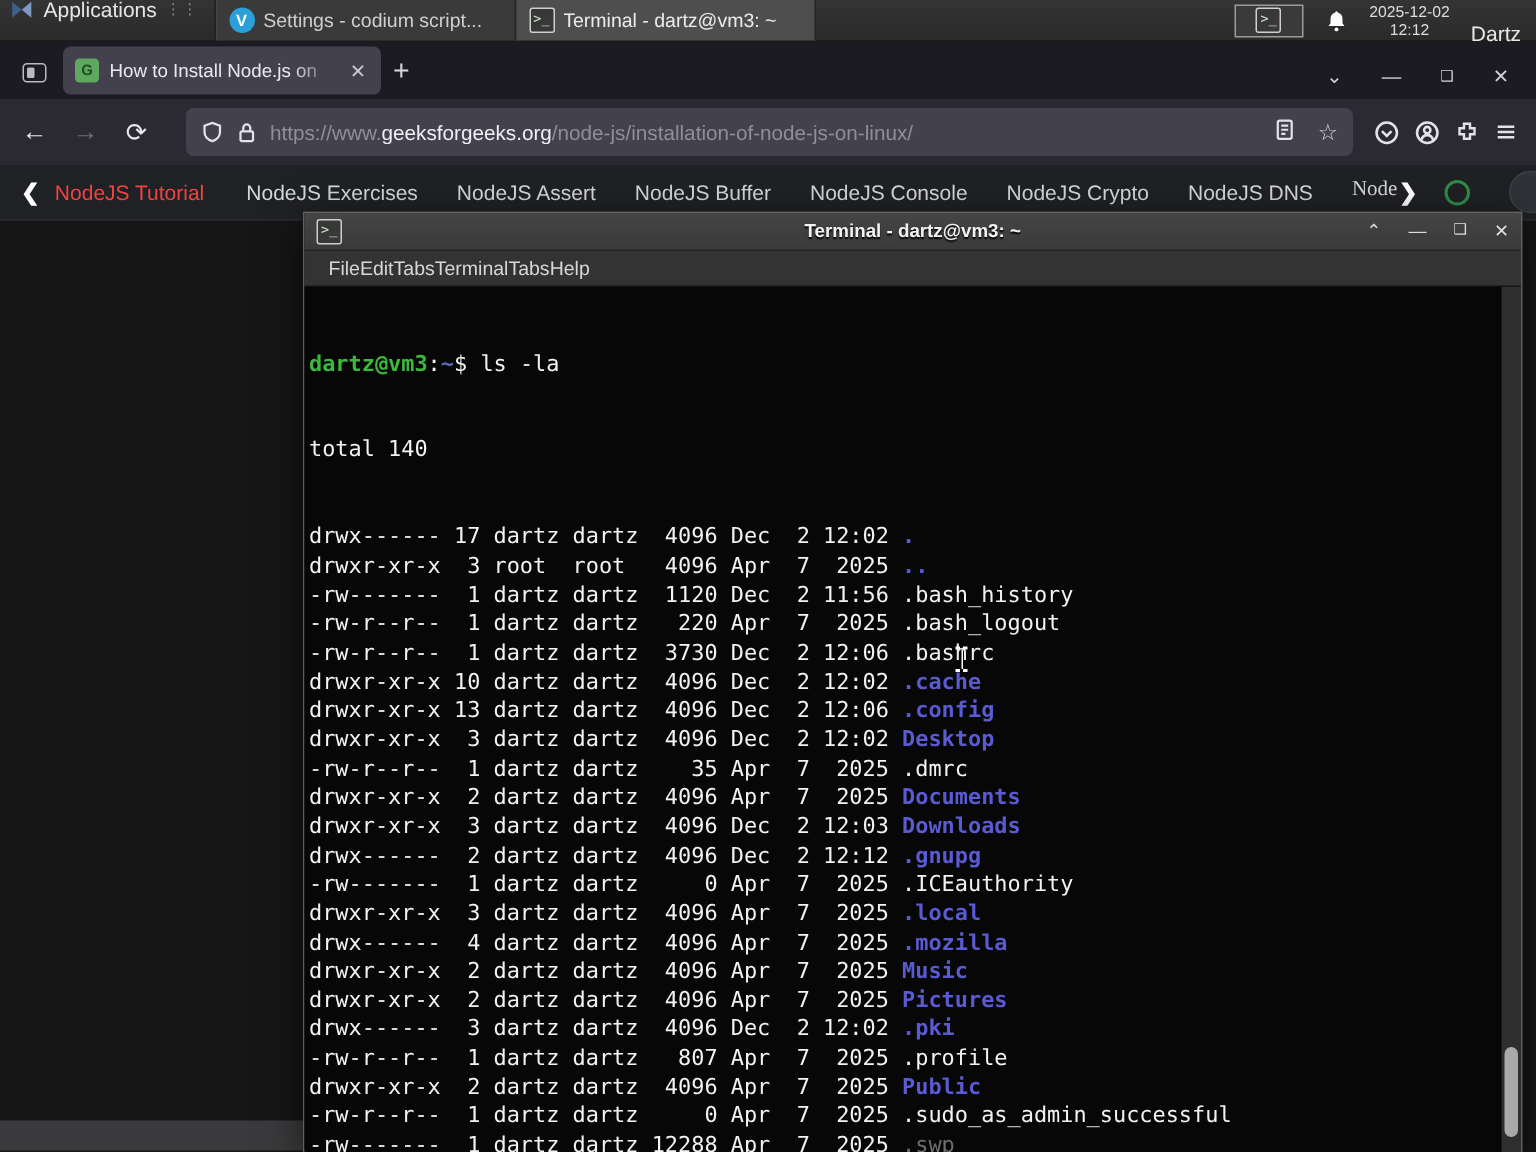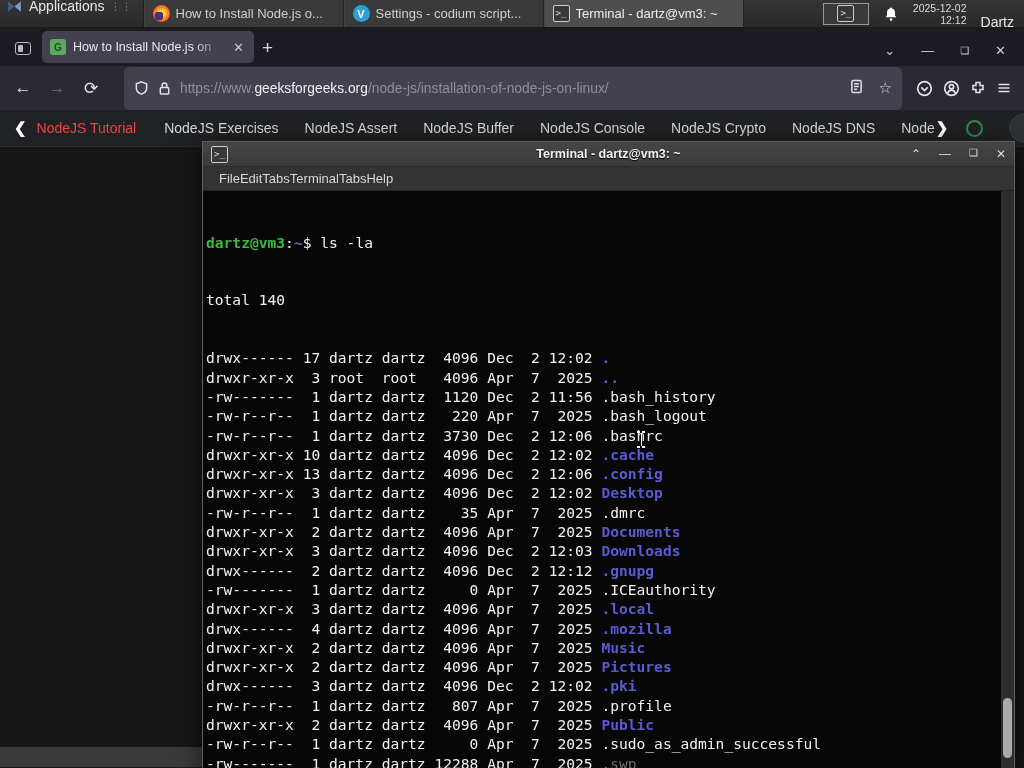--- a/index.html
+++ b/index.html
@@ -15,21 +15,21 @@
   .apps-handle { color:#8a8a8a; font-size:10px; letter-spacing:1px; margin-right:2px; }
   .tb-sep { width:1px; background:#202020; }
   .win-btn { display:flex; align-items:center; gap:6px; width:200px; padding:0 8px;
     background:#3a3a3a; border-right:1px solid #242424; border-left:1px solid #444;
     color:#cfcfcf; font-size:13px; overflow:hidden; }
   .win-btn.active { background:#4e4e4e; color:#ececec; }
   .win-btn .lbl { white-space:nowrap; overflow:hidden; }
   .tb-right { margin-left:auto; display:flex; align-items:center; gap:14px; padding-right:10px; }
   .pager { width:46px; height:22px; border:1px solid #9a9a9a; background:#3a3a3a;
     display:flex; align-items:center; justify-content:center; }
-  .clock { color:#dddddd; font-size:10.5px; text-align:right; line-height:12px; }
+  .clock { color:#dddddd; font-size:10.5px; text-align:center; line-height:12px; }
   .tb-user { color:#e8e8e8; font-size:14px;margin-top:16px; }
 
   
   .ico-ff { width:17px; height:17px; border-radius:50%; flex:none;
     background:radial-gradient(circle at 35% 65%, #4b2e7e 0 28%, transparent 29%),
                radial-gradient(circle at 50% 50%, #ffd23c 0 25%, #ff9a2a 45%, #f35b1c 70%, #d7306a 100%); }
   .ico-codium { width:17px; height:17px; border-radius:50%; background:#2a9fd8; color:#fff; flex:none;
     font-size:11px; font-weight:bold; display:flex; align-items:center; justify-content:center; }
   .ico-term { width:17px; height:17px; background:#383838; border:1px solid #cfcfcf; border-radius:2px;
     color:#cfe8cf; font-family:"DejaVu Sans Mono",monospace; font-size:9px; line-height:14px; text-align:center; flex:none; }
@@ -49,36 +49,36 @@
   .favicon { width:16px; height:16px; border-radius:3px; background:#5fa85f; color:#1e4d1e; flex:none;
     font-size:10px; font-weight:bold; display:flex; align-items:center; justify-content:center; }
   .tab-close { color:#c9c9d0; font-size:13px; padding:0 2px; }
   .newtab { color:#d5d5dc; font-size:19px; margin:0 0 7px 8px; }
   .tab-ctrls { margin-left:auto; display:flex; align-items:center; gap:26px; padding:0 12px 8px 0; color:#d2d2d8; font-size:13px; }
 
   .toolbar { height:44px; background:#2b2a33; display:flex; align-items:center; padding:0 8px; gap:4px; }
   .nav-ico { width:30px; height:30px; display:flex; align-items:center; justify-content:center;
     color:#e6e6ea; font-size:17px; border-radius:4px; }
   .nav-ico.dim { color:#6f6e78; }
-  .urlbar { flex:1; height:43px; margin:0 10px 0 14px; background:#42414d; border-radius:5px;
+  .urlbar { flex:1; height:32px; margin:0 10px 0 14px; background:#42414d; border-radius:5px;
     display:flex; align-items:center; padding:0 10px; gap:9px; }
   .url-text { font-size:13.8px; color:#8f8e99; white-space:nowrap; overflow:hidden; flex:1; }
   .url-text .host { color:#f0f0f4; }
   .url-end { color:#d8d8de; font-size:14px; display:flex; gap:16px; }
   .tb-icons { display:flex; align-items:center; gap:10px; padding-right:4px; }
 
   svg.line-ico { stroke:#e2e2e8; fill:none; stroke-width:1.6; }
 
   
   .gfgbar { height:37px; background:#202124; display:flex; align-items:center; padding:0 14px;
     color:#dfe1e5; font-size:14px; gap:0; border-bottom:1px solid #2c2d30; }
   .gfg-chev { font-size:15px; font-weight:bold; color:#ffffff; margin-right:10px; }
   .gfg-active { color:#ef4444; font-weight:normal; margin-right:28px; white-space:nowrap; }
   .gfg-link { margin-right:26px; white-space:nowrap; color:#d4d6da; }
-  .gfg-more { display:flex; align-items:center; white-space:nowrap; color:#d4d6da; }
+  .gfg-more { display:flex; align-items:flex-start; white-space:nowrap; color:#d4d6da;font-family:Liberation Serif, serif; }
   .gfg-more b { color:#fff; font-size:15px; margin-left:1px; }
   .search-ring { width:17px; height:17px; border:2.2px solid #2f8d46; border-radius:50%; margin:0 26px 0 18px; flex:none; }
   .signin { background:#2f3338; border:1px solid #3c4046; color:#eceff1; font-size:14px;
     padding:5px 22px; border-radius:16px; white-space:nowrap; }
   .page-bottom-bar { position:absolute; left:0; bottom:1px; width:202px; height:20px; background:#3a3a3c; }
 
   
   .termwin { position:absolute; left:202px; top:141px; width:813px; height:627px; z-index:30;
     border:1px solid #606060; box-shadow:0 6px 24px rgba(0,0,0,.6); background:#000; }
   .termbar { height:25px; background:linear-gradient(#454545,#3a3a3a); display:flex; align-items:center;
@@ -116,24 +116,20 @@
       <svg class="ico-xfce" viewBox="0 0 16 16">
         <path d="M2 3 L8 8 L2 13 Z" fill="#3f5e8c"></path>
           <path d="M14 3 L8 8 L14 13 Z" fill="#7d9bc4"></path>
       </svg>
       <span>Applications</span>
       <span class="apps-handle">⋮⋮</span>
     </div>
     <div class="tb-sep"></div>
 
     <div class="win-btn">
-      <span class="ico-ff"></span>
-      <span class="lbl">How to Install Node.js o...</span>
-    </div>
-    <div class="win-btn">
       <span class="ico-codium">V</span>
       <span class="lbl">Settings - codium script...</span>
     </div>
     <div class="win-btn active">
       <span class="ico-term">&gt;_</span>
       <span class="lbl">Terminal - dartz@vm3: ~</span>
     </div>
 
     <div class="tb-right">
       <div class="pager">

